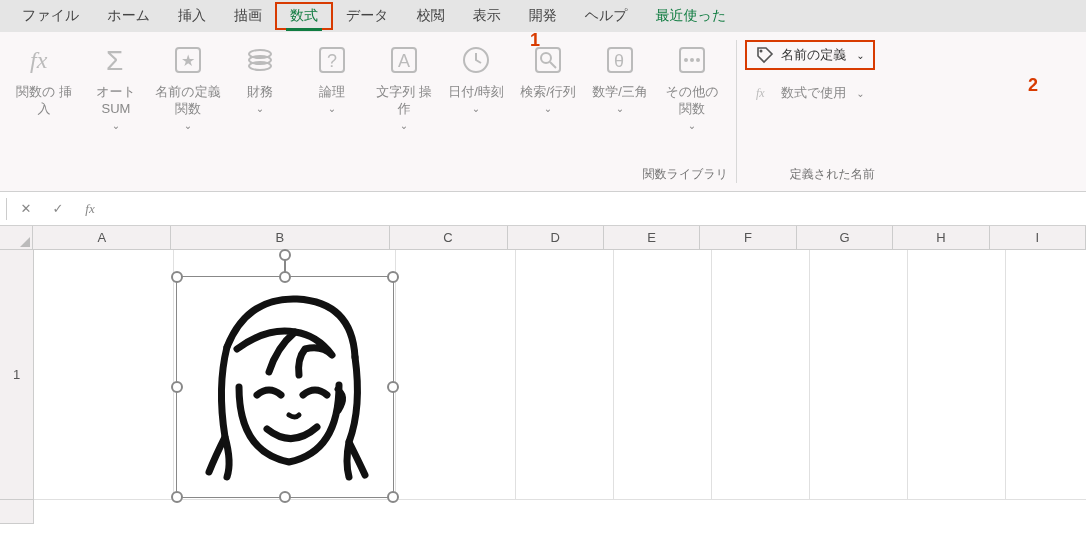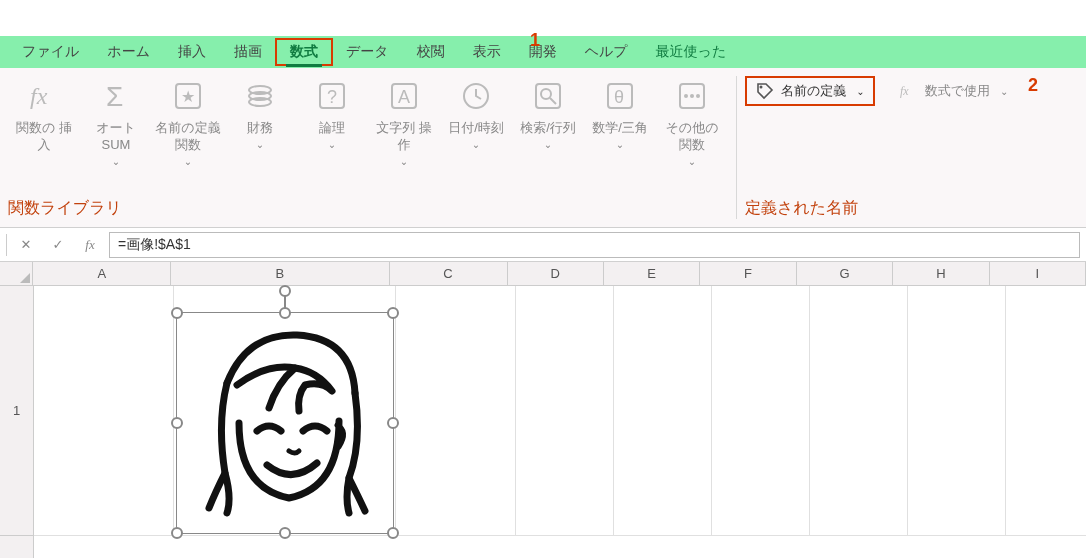--- a/index.html
+++ b/index.html
@@ -1,43 +1,43 @@
 <!DOCTYPE html>
 <html><head>
 <meta charset="utf-8">
 <style>
 * { margin:0; padding:0; box-sizing:border-box; }
 body { font-family:"Yu Gothic","Meiryo",sans-serif; font-size:13px; background:#fff; color:#333; width:1086px; height:558px; overflow:hidden; position:relative; }
 
 
-.menubar { display:flex; align-items:center; height:32px; padding:0 8px; background:#86efac; gap:0;margin-top:36px; }
+.menubar { display:flex; align-items:center; height:32px; padding:0 8px; background:#e5e5e5; gap:0; }
 .menu-item { padding:4px 14px; cursor:pointer; color:#444; font-size:14px; position:relative; }
-.menu-item.active { font-weight:bold; color:#107c41;text-align:right; }
+.menu-item.active { font-weight:normal; color:#107c41;text-align:right; }
 .menu-item.active::after { content:""; position:absolute; left:10px; right:10px; bottom:-2px; height:3px; background:#107c41; }
 .menu-item.highlight-box { outline:2px solid #d83b01; outline-offset:-1px; }
 .menu-item.contextual { color:#107c41; }
 
 .annot-num { position:absolute; color:#d83b01; font-weight:bold; font-size:18px; }
 .annot1 { left:530px; top:30px; }
 .annot2 { left:1028px; top:75px; }
 
 
 .ribbon { display:flex; height:160px; background:#faf7f8; border-bottom:1px solid #d0d0d0; }
 .ribbon-group { display:flex; flex-direction:column; padding:6px 8px 2px; position:relative; }
 .ribbon-group .row { display:flex; align-items:flex-start; flex:1; }
-.ribbon-group .group-label { text-align:left; color:#c2410c; font-size:16px; padding:4px 0 6px; }
+.ribbon-group .group-label { text-align:right; color:#737373; font-size:12px; padding:4px 0 6px; }
 .ribbon-sep { width:1px; background:#d8d8d8; margin:8px 0; }
 
 .big-btn { display:flex; flex-direction:column; align-items:center; justify-content:flex-start; width:72px; padding:4px 2px; cursor:pointer; color:#888; }
 .big-btn .ic { width:36px; height:36px; display:flex; align-items:center; justify-content:center; margin-bottom:6px; }
 .big-btn .lbl { text-align:center; line-height:1.3; font-size:13px; }
 .big-btn .caret { font-size:10px; margin-top:2px; }
 .big-btn.enabled { color:#333; }
 
-.stack { display:flex; gap:18px; padding:4px 2px 0; }
+.stack { display:flex; flex-direction:column; gap:12px; padding:4px 2px 0; }
 .small-btn { display:flex; align-items:center; gap:6px; padding:3px 8px; cursor:pointer; color:#888; white-space:nowrap; font-size:13px; }
 .small-btn.enabled { color:#333; }
 .small-btn .ic { width:20px; height:20px; display:flex; align-items:center; justify-content:center; }
 .small-btn .caret { font-size:10px; margin-left:4px; }
 .small-btn.highlight-box { outline:2px solid #d83b01; }
 
 
 .formula-bar { display:flex; align-items:center; height:34px; border-bottom:1px solid #d0d0d0; background:#fff; padding:2px 6px; gap:6px; }
 .name-box { width:130px; height:26px; border:1px solid #bbb; background:#fff; display:flex; align-items:center; padding:0 6px; justify-content:space-between; }
 .name-box .dd { font-size:10px; color:#555; }
@@ -235,23 +235,20 @@
   <div class="fb-divider"></div>
   <div class="fb-btn">
       <span>✕</span>
     </div>
   <div class="fb-btn">
       <span>✓</span>
     </div>
   <div class="fb-btn">
       <span style="font-style:italic;font-family:serif;">fx</span>
     </div>
-  <div class="formula-input">
-      <span>=画像!$A$1</span>
-    </div>
 </div>
 
 <div class="grid">
   <div class="col-headers">
     <div class="sel-all"></div>
     <div class="col-h" style="width:140px">
         <span>A</span>
       </div>
     <div class="col-h" style="width:222px">
         <span>B</span>

